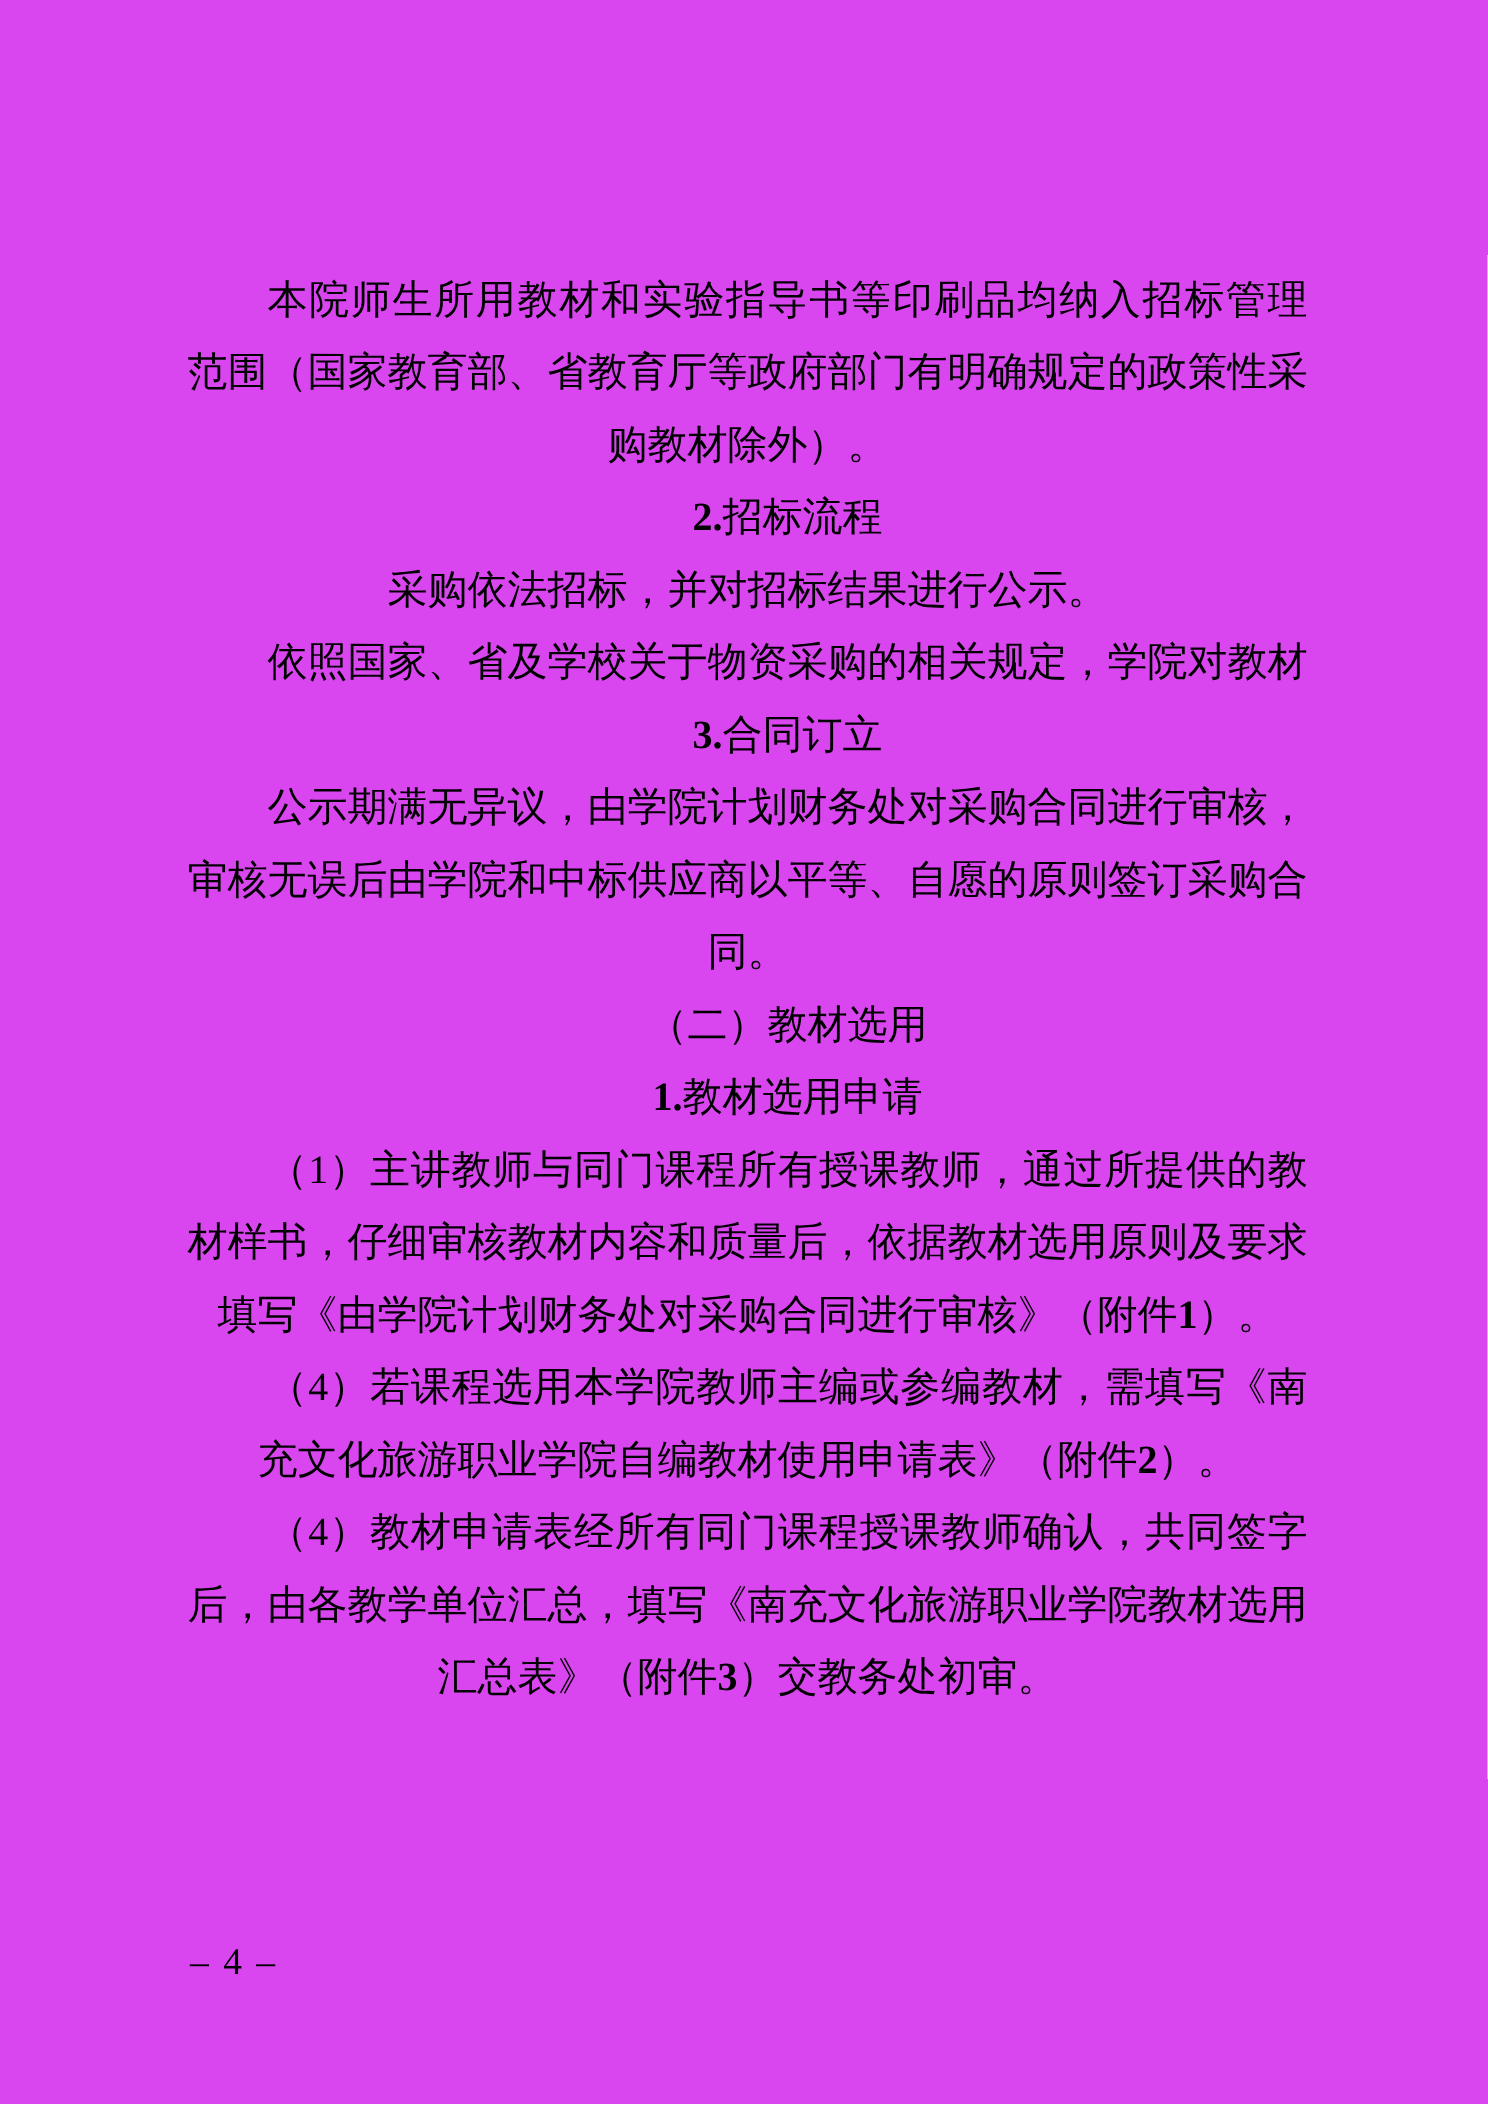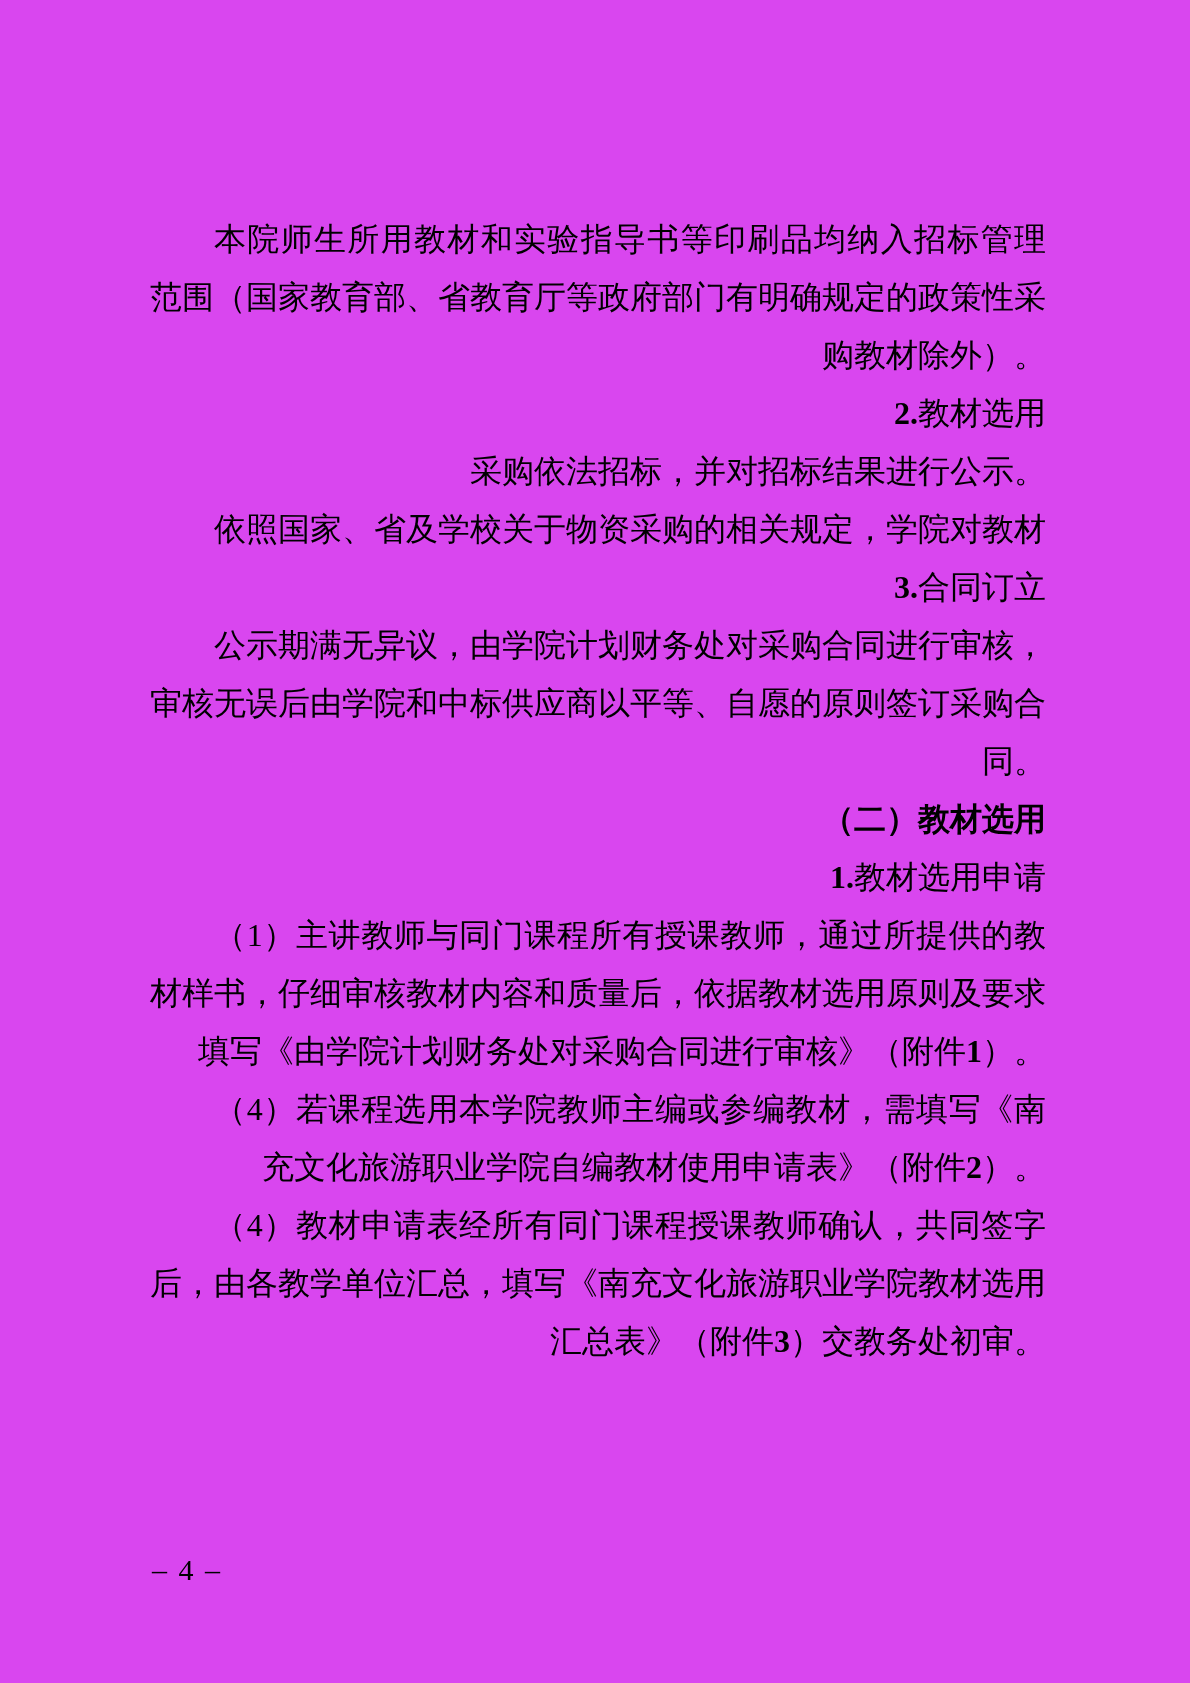--- a/index.html
+++ b/index.html
@@ -19,35 +19,35 @@
   .doc-body {
     position: absolute;
     left: 150px;
     top: 210px;
     width: 896px;
     font-size: 32px;
     line-height: 58px;
   }
   .ln {
     white-space: nowrap;
-    text-align: right;
+    text-align: center;
   }
   .ln.ind {
     text-indent: 64px;
   }
   .ln.fill {
     text-align: justify;
     text-align-last: justify;
   }
   .num {
     font-weight: bold;
     font-family: "Liberation Serif", serif;
   }
   .head {
-    font-weight: bold;
+    font-weight: normal;
   }
   .page-footer {
     position: absolute;
     left: 152px;
     top: 1552px;
     font-size: 30px;
     line-height: 36px;
     letter-spacing: 2px;
     color: #000000;
   }
@@ -55,21 +55,21 @@
 </head>
 <body>
 
 <div class="page">
   <div class="doc-body">
 
     <div class="ln ind fill"><span>本院师生所用教材和实验指导书等印刷品均纳入招标管理</span></div>
     <div class="ln fill"><span>范围（国家教育部、省教育厅等政府部门有明确规定的政策性采</span></div>
     <div class="ln"><span>购教材除外）。</span></div>
 
-    <div class="ln ind"><span class="num">2.</span><span>教材选用</span></div>
+    <div class="ln ind"><span class="num">2.</span><span>招标流程</span></div>
 
     <div class="ln"><span>采购依法招标，并对招标结果进行公示。</span></div>
     <div class="ln ind fill"><span>依照国家、省及学校关于物资采购的相关规定，学院对教材</span></div>
 
     <div class="ln ind"><span class="num">3.</span><span>合同订立</span></div>
 
     <div class="ln ind fill"><span>公示期满无异议，由学院计划财务处对采购合同进行审核，</span></div>
     <div class="ln fill"><span>审核无误后由学院和中标供应商以平等、自愿的原则签订采购合</span></div>
     <div class="ln"><span>同。</span></div>
 

